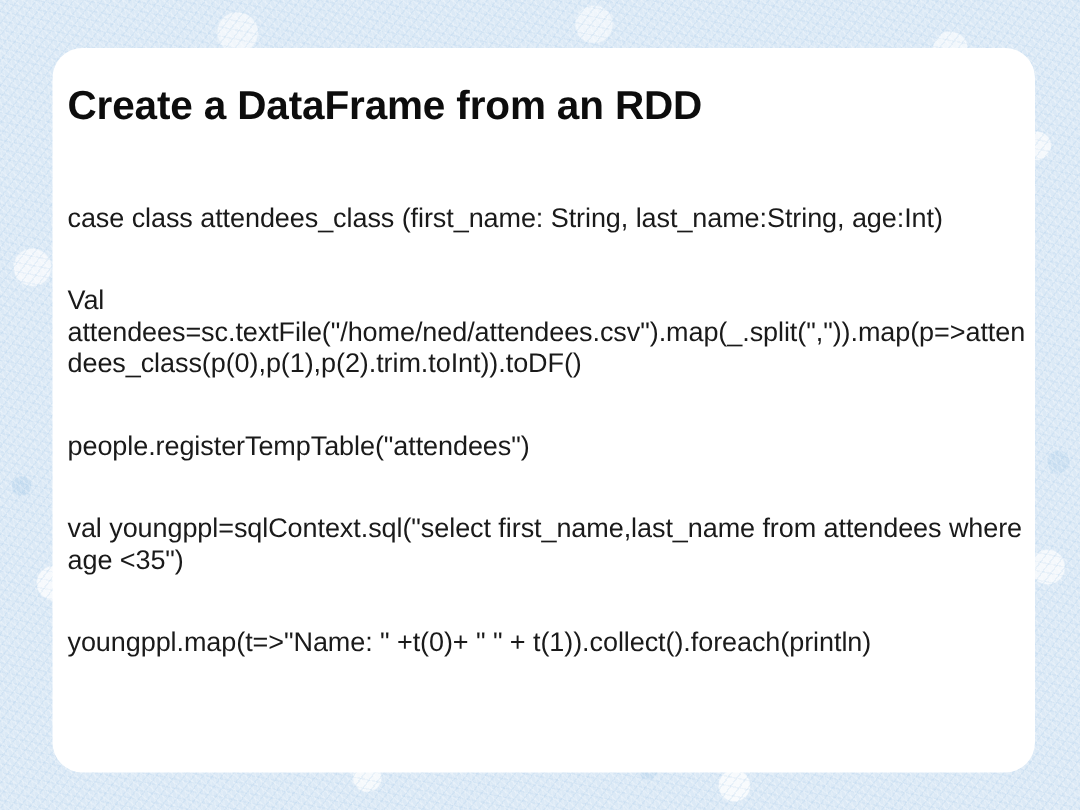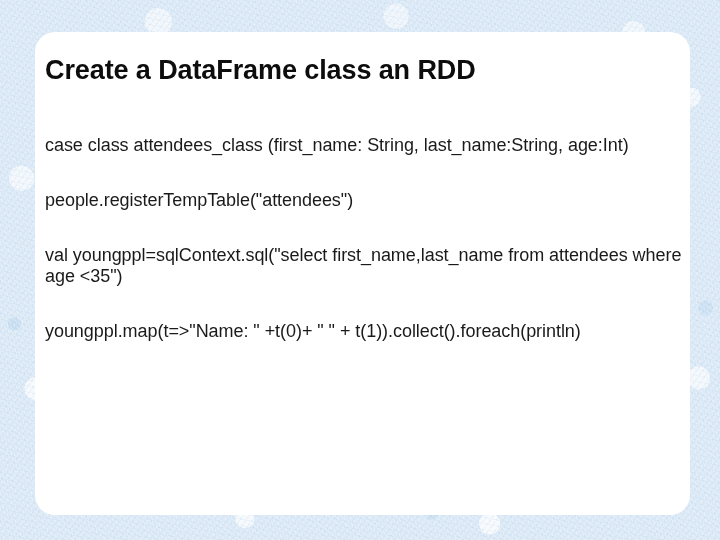--- a/index.html
+++ b/index.html
@@ -131,23 +131,25 @@
 <body>
 
 <div id="slide-stage">
 
   <div class="texture-layer tex-a"></div>
   <div class="texture-layer tex-b"></div>
   <div class="texture-layer tex-c"></div>
 
   <div id="content-card">
 
-    <div id="slide-title">Create a DataFrame class an RDD</div>
+    <div id="slide-title">Create a DataFrame from an RDD</div>
 
     <div id="code-body">
       <p class="code-block">case class attendees_class (first_name: String, last_name:String, age:Int)</p>
+      <p class="code-block">Val
+attendees=sc.textFile("/home/ned/attendees.csv").map(_.split(",")).map(p=&gt;attendees_class(p(0),p(1),p(2).trim.toInt)).toDF()</p>
       <p class="code-block">people.registerTempTable("attendees")</p>
       <p class="code-block">val youngppl=sqlContext.sql("select first_name,last_name from attendees where age &lt;35")</p>
       <p class="code-block">youngppl.map(t=&gt;"Name: " +t(0)+ " " + t(1)).collect().foreach(println)</p>
     </div>
 
   </div>
 </div>
 
 </body></html>

